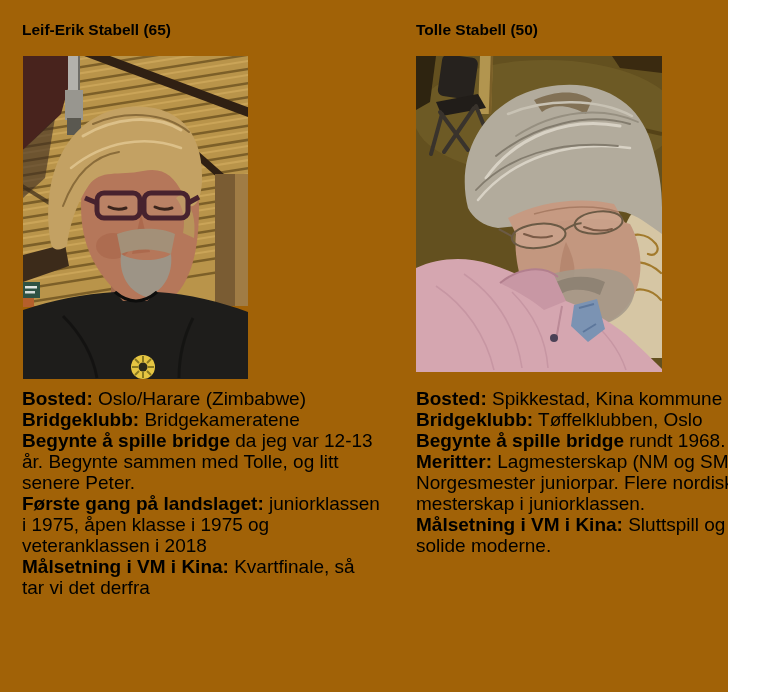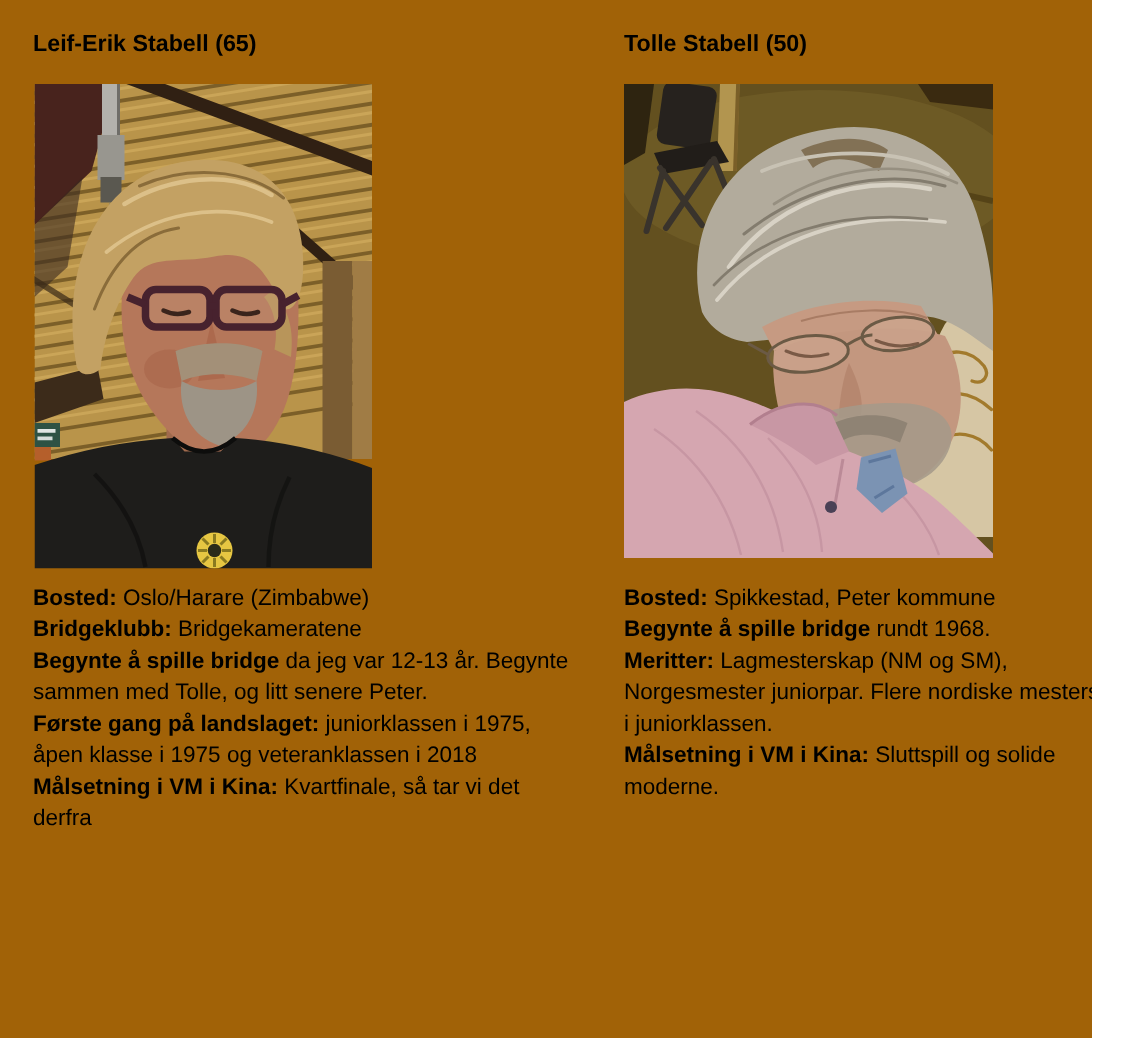--- a/index.html
+++ b/index.html
@@ -9,21 +9,21 @@
   .profile.left{left:22px;width:358px;}
   .profile.right{left:416px;width:344px;}
   .profile-name{margin:0;font-size:15.5px;font-weight:bold;line-height:19px;color:#000;}
   .photo{position:absolute;margin:0;padding:0;display:block;}
   .profile.left .photo{left:1px;top:36px;width:225px;height:323px;}
   .profile.right .photo{left:0;top:36px;width:246px;height:316px;}
   .photo svg{display:block;width:100%;height:100%;}
   .bio{position:absolute;left:0;top:368px;}
   .profile.left .bio{width:358px;}
   .profile.right .bio{width:344px;}
-  .bio p{margin:0;font-size:15px;line-height:21px;}
+  .bio p{margin:0;font-size:19px;line-height:21px;}
   .bio strong{font-weight:bold;}
 </style>
 </head>
 <body>
 
 <div class="page">
 
   <section class="profile left">
     <h2 class="profile-name">Leif-Erik Stabell (65)</h2>
 
@@ -233,20 +233,21 @@
         <path d="M84,227 C104,211 128,209 142,221" stroke="#b27f8e" stroke-width="2" fill="none"></path>
         <line x1="146" y1="250" x2="140" y2="284" stroke="#bb8a97" stroke-width="2"></line>
         <circle cx="138" cy="282" r="4" fill="#4a4156"></circle>
 
         <path d="M158,249 L181,243 L189,273 L172,286 L155,270 Z" fill="#7b93b3"></path>
         <path d="M163,252 L178,248 M167,276 L180,268" stroke="#5d779c" stroke-width="2" fill="none"></path>
       </svg>
     </figure>
 
     <div class="bio">
-      <p><strong>Bosted:</strong><span> Spikkestad, Peter kommune</span></p>
+      <p><strong>Bosted:</strong><span> Spikkestad, Kina kommune</span></p>
+      <p><strong>Bridgeklubb:</strong><span> Tøffelklubben, Oslo</span></p>
       <p><strong>Begynte å spille bridge</strong><span> rundt 1968.</span></p>
       <p><strong>Meritter:</strong><span> Lagmesterskap (NM og SM), Norgesmester juniorpar. Flere nordiske mesterskap i juniorklassen.</span></p>
       <p><strong>Målsetning i VM i Kina:</strong><span> Sluttspill og solide moderne.</span></p>
     </div>
   </section>
 
 </div>
 
 </body></html>

